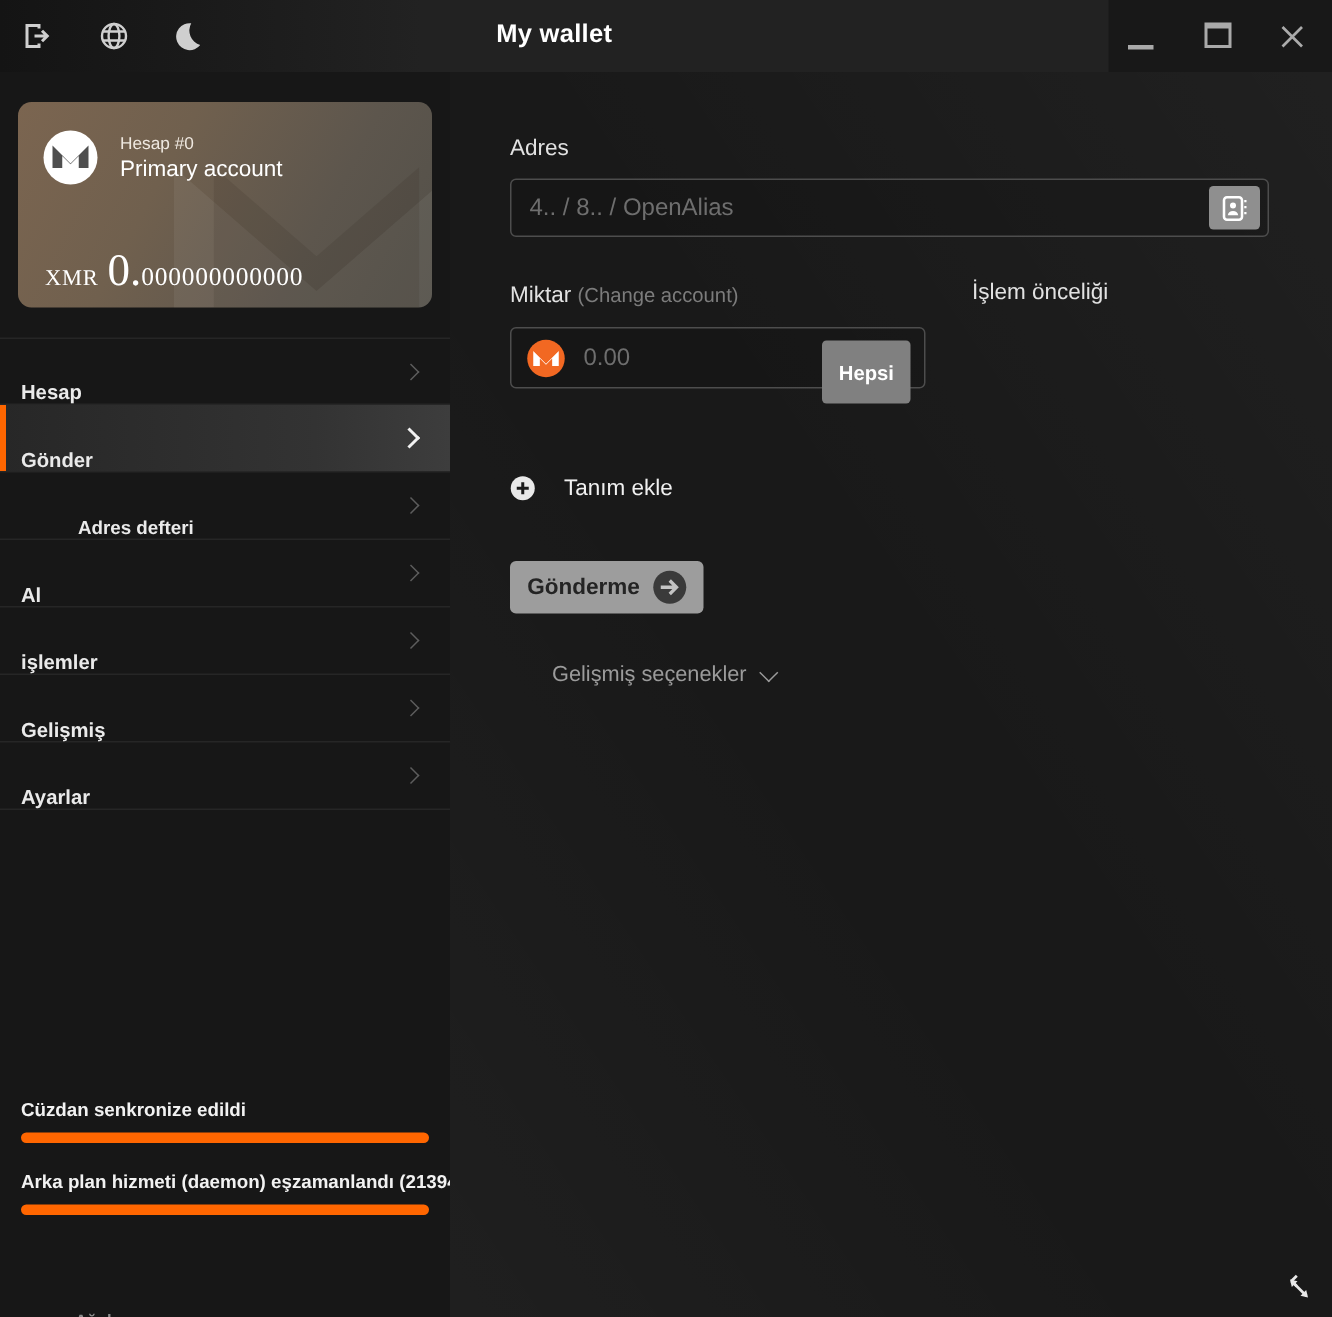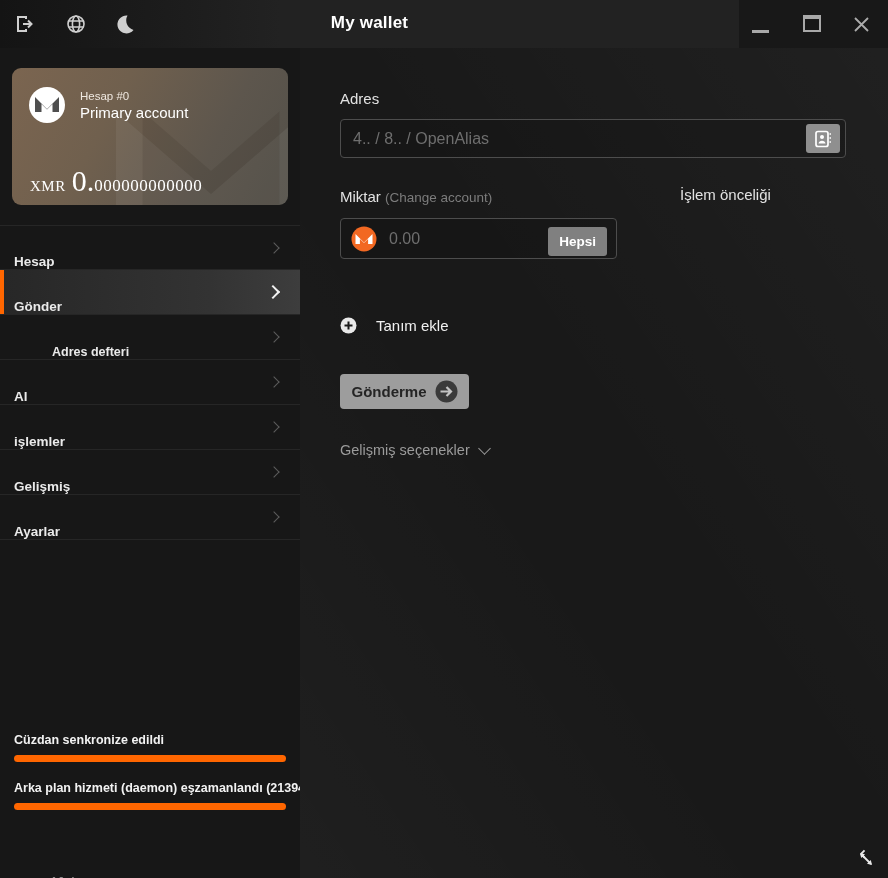--- a/index.html
+++ b/index.html
@@ -63,41 +63,41 @@
   .inputbox input { position:absolute; left:12px; top:0; height:100%; width:70%;
     background:transparent; border:none; outline:none; color:#d8d8d8; font-size:16px;
     font-family:"Liberation Sans",sans-serif; }
   .inputbox input::placeholder { color:#6e6e6e; opacity:1; }
 
   .book-btn { position:absolute; right:5px; top:4px; width:34px; height:29px;
     background:#8f8f8f; border-radius:3px; cursor:pointer; display:flex; align-items:center; justify-content:center; }
 
   .xmr-badge { position:absolute; left:10px; top:7px; width:26px; height:26px; }
   .amount-input { left:48px !important; width:120px !important; }
-  .all-btn { position:absolute; right:9px; top:8px; height:29px; padding:0 11px;
+  .all-btn { position:absolute; right:9px; top:8px; height:42px; padding:0 11px;
     background:#808080; border:none; border-radius:3px; color:#ffffff; font-size:13.5px;
     font-weight:bold; font-family:"Liberation Sans",sans-serif; cursor:pointer; }
 
   .dropdown { position:absolute; border:1px solid #4d4d4d; border-radius:4px; cursor:pointer; }
   .dd-value { position:absolute; left:16px; top:10px; font-size:15px; color:#f4f4f4; }
   .chev-down { position:absolute; width:9px; height:9px; border-right:1.8px solid #cfcfcf;
     border-bottom:1.8px solid #cfcfcf; transform:rotate(45deg); }
 
   .add-desc { position:absolute; left:40px; top:269px; display:flex; align-items:center; cursor:pointer; }
   .add-desc .txt { margin-left:19px; font-size:15px; color:#f0f0f0; }
 
   .send-btn { position:absolute; left:40px; top:326px; width:129px; height:35px;
     background:#9d9d9d; border:none; border-radius:4px; cursor:pointer;
     display:flex; align-items:center; justify-content:center; gap:8px;
     font-family:"Liberation Sans",sans-serif; }
   .send-btn .lbl { font-size:15px; font-weight:bold; color:#242424; }
 
   .adv-opts { position:absolute; left:40px; top:394px; display:flex; align-items:center;
     gap:10px; cursor:pointer; }
-  .adv-opts .txt { font-size:14.5px; color:#9b9b9b; }
+  .adv-opts .txt { font-size:14.5px; color:#9b9b9b;margin-left:28px; }
   .adv-opts .chev-down { position:relative; border-color:#9b9b9b; margin-top:-4px; }
 
   .resize-handle { position:absolute; left:856px; top:849px; width:20px; height:20px; cursor:nwse-resize; }
 </style>
 </head>
 <body>
 
 <div class="titlebar">
   <span class="tb-icon" style="left:14px;">
     <svg width="22" height="22" viewBox="0 0 22 22">
@@ -215,21 +215,21 @@
     <span class="xmr-badge">
       <svg width="26" height="26" viewBox="0 0 26 26">
         <circle cx="13" cy="13" r="12.5" fill="#f26822"></circle>
         <path d="M4.5 18 V8 l8.5 8.5 L21.5 8 v10 h-4.4 v-5 l-4.1 4.1 -4.1-4.1 v5 z" fill="#ffffff"></path>
       </svg>
     </span>
     <input class="amount-input" type="text" placeholder="0.00" style="">
     <button class="all-btn">Hepsi</button>
   </div>
 
-  <div class="fld-label" style="left:348px; top:138px;margin-left:32px;">İşlem önceliği</div>
+  <div class="fld-label" style="left:348px; top:138px;">İşlem önceliği</div>
 
   <div class="add-desc">
     <svg width="17" height="17" viewBox="0 0 17 17">
       <circle cx="8.5" cy="8.5" r="8" fill="#e9e9e9"></circle>
       <path d="M8.5 4.5 v8 M4.5 8.5 h8" stroke="#1a1a1a" stroke-width="2"></path>
     </svg>
     <span class="txt">Tanım ekle</span>
   </div>
 
   <button class="send-btn">

